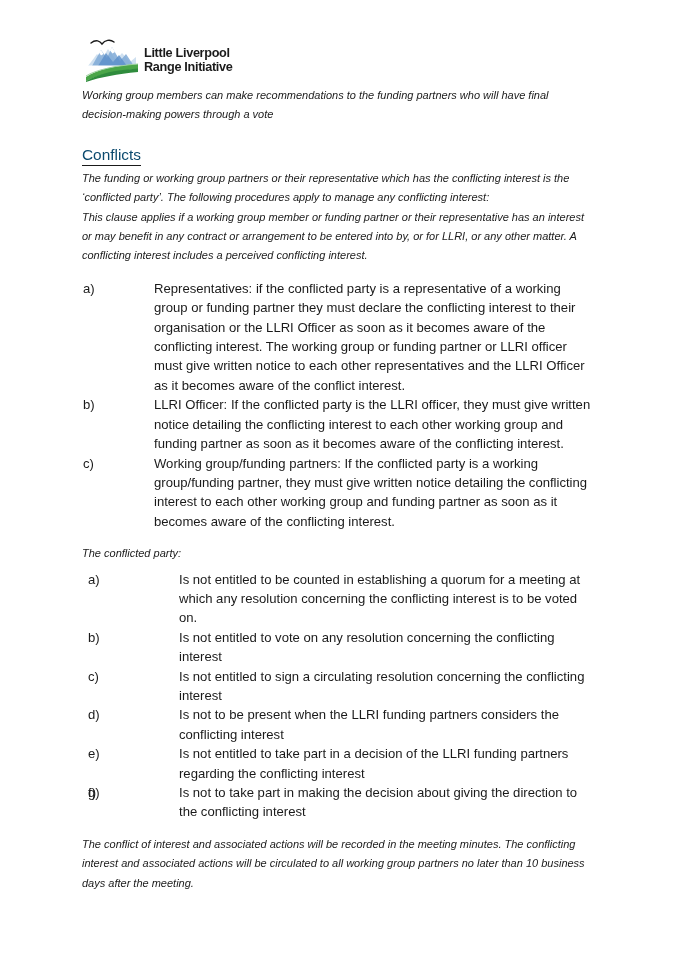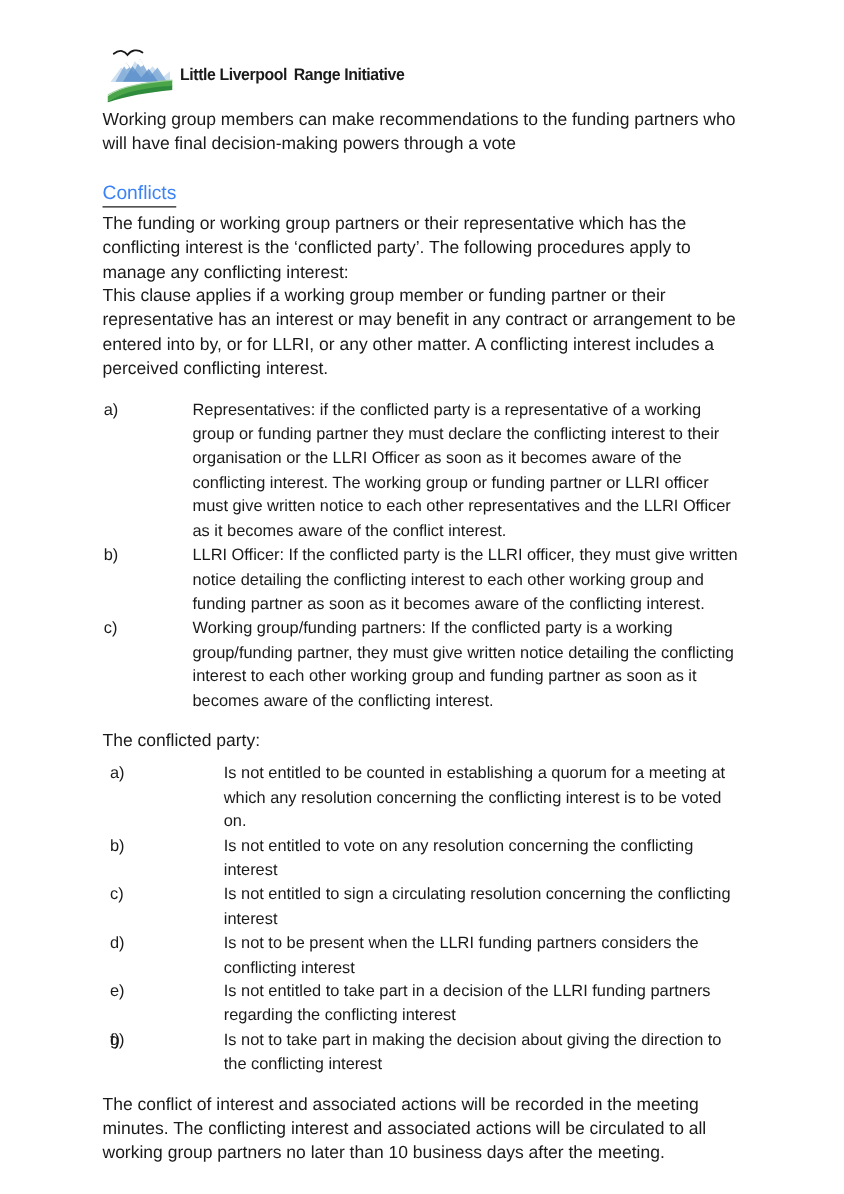--- a/index.html
+++ b/index.html
@@ -37,20 +37,21 @@
   }
   .logo-mark {
     width: 52px;
     height: 46px;
     flex: 0 0 52px;
     position: relative;
   }
   .logo-mark svg { display: block; }
   .logo-wordmark {
     display: flex;
+    flex-direction: column;
     justify-content: flex-start;
     line-height: 1.02;
     padding-top: 2px;
   }
   .logo-line1, .logo-line2 {
     font-family: "Liberation Sans", sans-serif;
     font-weight: bold;
     font-size: 13.5px;
     letter-spacing: -0.35px;
     color: #1b1b1b;
@@ -62,34 +63,35 @@
   
   .doc {
     position: absolute;
     left: 82px;
     top: 86px;
     width: 512px;
   }
 
   p.para {
     margin: 0 0 13px 0;
-    font-size: 14px;
+    font-size: 11px;
     line-height: 19.4px;
     color: #1a1a1a;
     text-align: left;
+    font-style: italic;
   }
   p.para.nogap { margin-bottom: 0; }
 
   h2.heading {
     margin: 6px 0 1px 0;
     padding: 0;
     font-size: 15.4px;
     font-weight: normal;
     line-height: 21px;
-    color: #3b82f6;
+    color: #0c4a6e;
     display: inline-block;
     border-bottom: 1px solid #1a1a1a;
     padding-bottom: 0px;
   }
   .heading-wrap { margin: 6px 0 2px 0; }
 
   
   ol.alpha-list {
     list-style: none;
     margin: 0;

